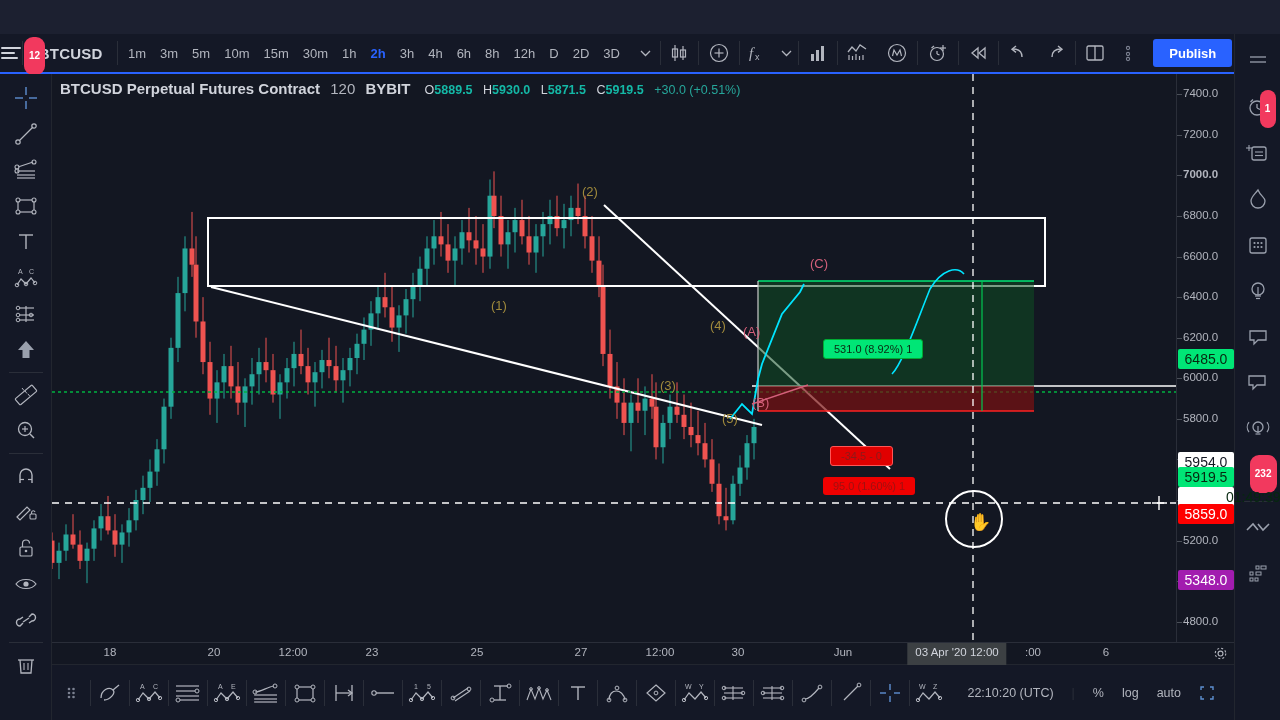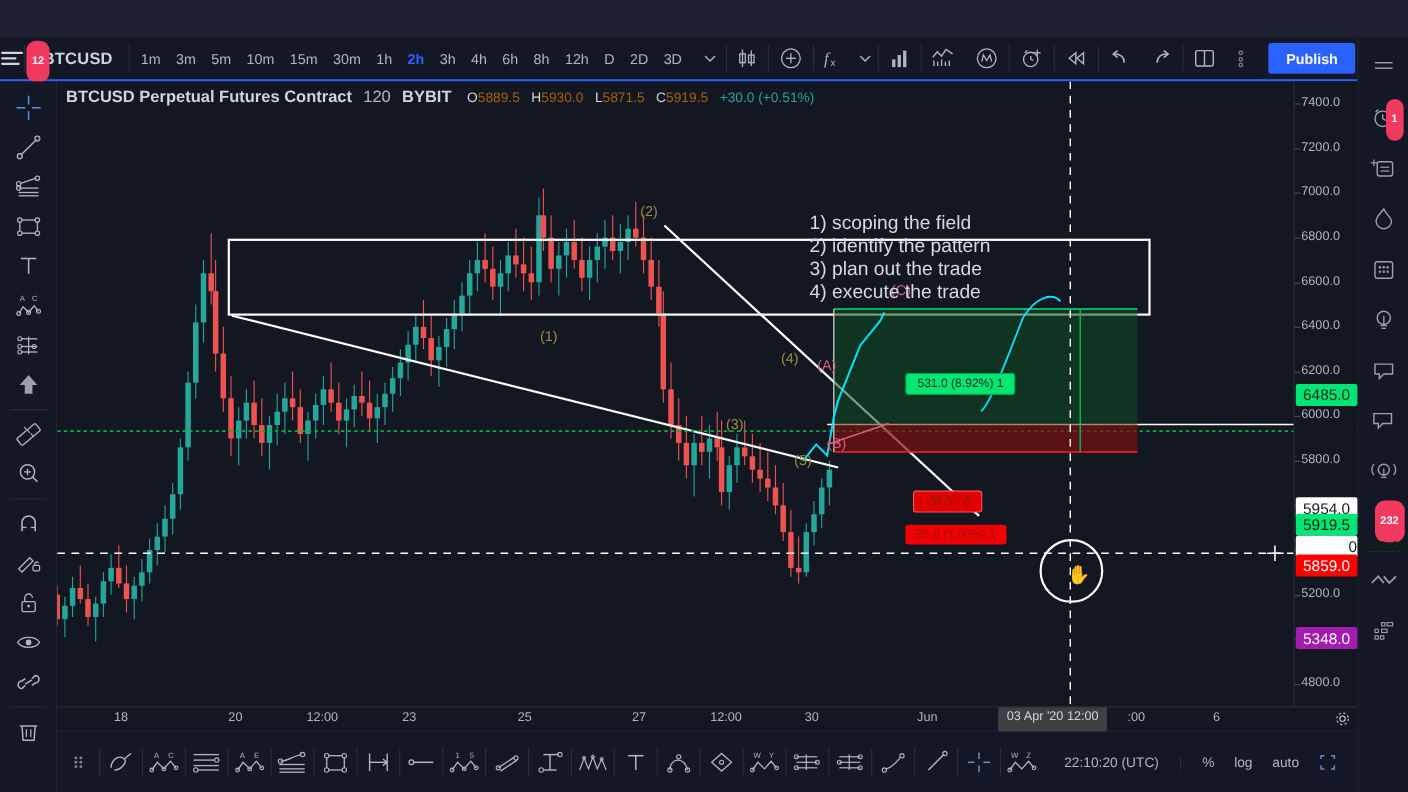--- a/index.html
+++ b/index.html
@@ -83,21 +83,21 @@
   .chart-wrap {
     position: absolute; left: 52px; top: 74px; width: 1182px; height: 568px;
     background: #131722; overflow: hidden;
   }
   .legend {
     position: absolute; left: 8px; top: 6px; z-index: 30;
     font-size: 15px; color: #d1d4dc; white-space: nowrap; font-weight: bold;
   }
   .legend .sub { color: #b2b5be; font-weight: normal; }
   .legend .ohlc { font-size: 12.5px; color: #d1d4dc; font-weight: normal; }
-  .legend .val { color: #a16207; font-weight: normal; }
+  .legend .val { color: #14b8a6; font-weight: bold; }
   .legend .up { color: #26a69a; }
   .note {
     position: absolute; left: 684px; top: 118px; z-index: 30;
     color: #d6d9e0; font-size: 17.5px; line-height: 21px; white-space: nowrap;
   }
   .wlabel { position: absolute; z-index: 26; font-size: 13px; color: #a08a3c; font-weight: normal; }
   .wlabel.abc { color: #d4607a; }
   .price-axis {
     position: absolute; left: 1176px; top: 74px; width: 58px; height: 568px;
     background: #131722; border-left: 1px solid #2a2e39; z-index: 40;
@@ -436,26 +436,20 @@
       <span style="padding-left:6px">BYBIT</span>
       <span class="ohlc" style="padding-left:10px">
         <span>O</span><span class="val">5889.5</span>
         <span style="padding-left:7px">H</span><span class="val">5930.0</span>
         <span style="padding-left:7px">L</span><span class="val">5871.5</span>
         <span style="padding-left:7px">C</span><span class="val">5919.5</span>
         <span class="up" style="padding-left:7px">+30.0 (+0.51%)</span>
       </span>
     </div>
 
-    <div class="note">
-      <div>1) scoping the field</div>
-      <div>2) identify the pattern</div>
-      <div>3) plan out the trade</div>
-      <div>4) execute the trade</div>
-    </div>
 
     <svg id="plot" width="1182" height="568" viewBox="0 0 1182 568" style="position:absolute;left:0;top:0;z-index:10">
       <g id="candles">
           <line x1="-42" x2="-42" y1="474.6857142857143" y2="515.2571428571429" stroke="#26a69a" stroke-width="1"></line>
           <rect x="-44.5" y="490.9142857142857" width="5" height="6.085714285714289" fill="#26a69a"></rect>
           <line x1="-35" x2="-35" y1="466.57142857142856" y2="503.0857142857143" stroke="#26a69a" stroke-width="1"></line>
           <rect x="-37.5" y="482.8" width="5" height="8.1142857142857" fill="#26a69a"></rect>
           <line x1="-28" x2="-28" y1="470.62857142857143" y2="507.14285714285717" stroke="#ef5350" stroke-width="1"></line>
           <rect x="-30.5" y="482.8" width="5" height="18.257142857142867" fill="#ef5350"></rect>
           <line x1="-21" x2="-21" y1="482.8" y2="521.3428571428572" stroke="#26a69a" stroke-width="1"></line>
@@ -710,21 +704,21 @@
     <div class="cursor-ring" style="left:893px;top:416px;"></div>
     <div style="position:absolute;left:918px;top:438px;z-index:61;font-size:17px;color:#e8e8e8;">✋</div>
   </div>
 
   <div class="price-axis">
     <div id="ptick-layer">
         <div class="ptick" style="top: 13.2857px;">7400.0</div>
         <div style="position: absolute; left: 0px; width: 5px; height: 1px; background: rgb(74, 79, 88); top: 20.2857px;"></div>
         <div class="ptick" style="top: 53.8571px;">7200.0</div>
         <div style="position: absolute; left: 0px; width: 5px; height: 1px; background: rgb(74, 79, 88); top: 60.8571px;"></div>
-        <div class="ptick" style="top: 94.4286px;">7000.0</div>
+        <div class="ptick" style="top: 94.4286px; font-weight: bold;">7000.0</div>
         <div style="position: absolute; left: 0px; width: 5px; height: 1px; background: rgb(74, 79, 88); top: 101.429px;"></div>
         <div class="ptick" style="top: 135px;">6800.0</div>
         <div style="position: absolute; left: 0px; width: 5px; height: 1px; background: rgb(74, 79, 88); top: 142px;"></div>
         <div class="ptick" style="top: 175.571px;">6600.0</div>
         <div style="position: absolute; left: 0px; width: 5px; height: 1px; background: rgb(74, 79, 88); top: 182.571px;"></div>
         <div class="ptick" style="top: 216.143px;">6400.0</div>
         <div style="position: absolute; left: 0px; width: 5px; height: 1px; background: rgb(74, 79, 88); top: 223.143px;"></div>
         <div class="ptick" style="top: 256.714px;">6200.0</div>
         <div style="position: absolute; left: 0px; width: 5px; height: 1px; background: rgb(74, 79, 88); top: 263.714px;"></div>
         <div class="ptick" style="top: 297.286px;">6000.0</div>

